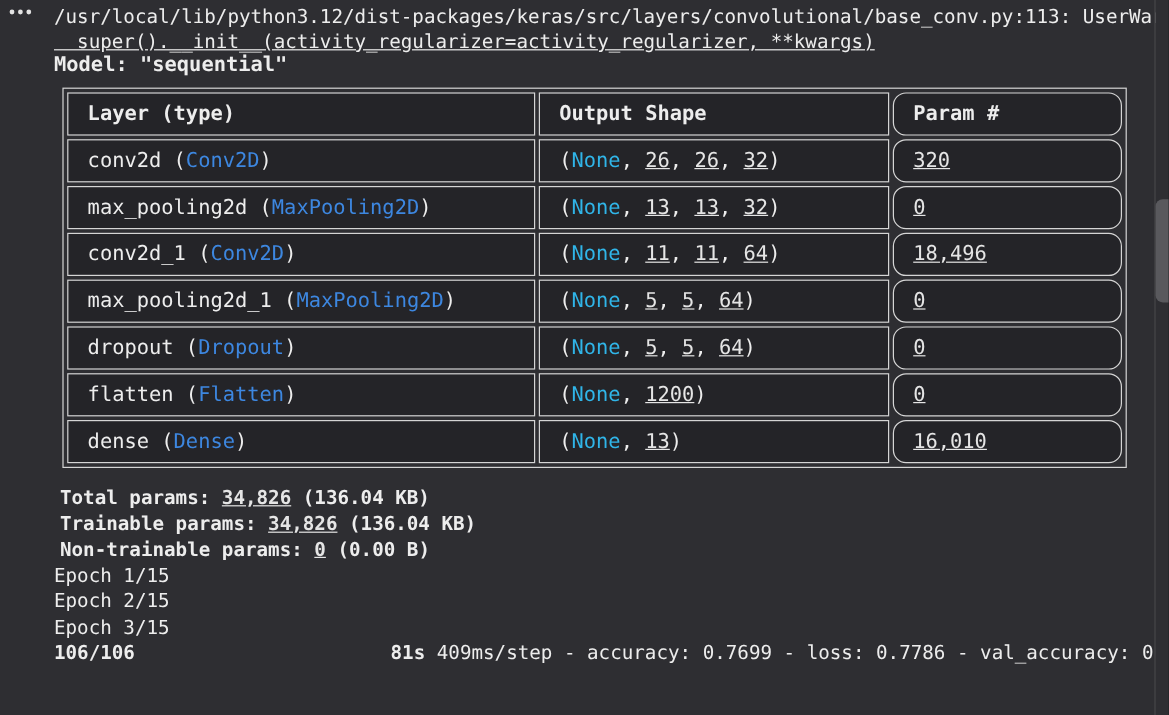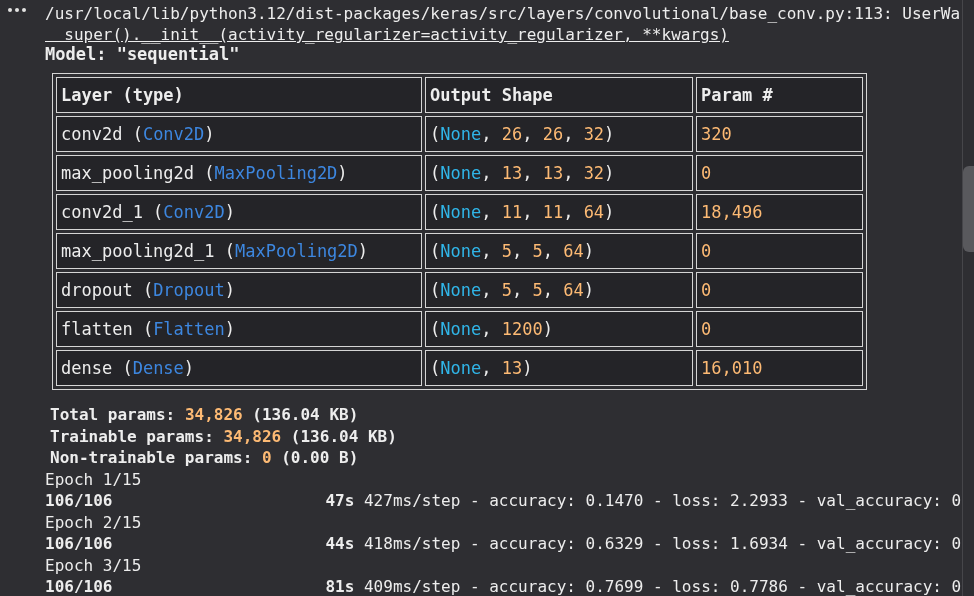--- a/index.html
+++ b/index.html
@@ -25,32 +25,32 @@
   .summary{
     position:absolute;left:52px;top:73px;
     border-collapse:separate;border-spacing:3px;
     border:1px solid #d5d5d5;
     table-layout:fixed;width:795px;
     font-size:17px;
   }
   .summary th,.summary td{
     border:1px solid #d5d5d5;
     background:#242428;
-    height:34px;padding:0 4px;
+    height:34px;padding:0 16px;
     font-weight:normal;text-align:left;
     white-space:pre;overflow:hidden;
   }
   .summary th{font-weight:bold;}
   .col-layer{width:356px;}
   .col-shape{width:258px;margin-left:28px;}
   .col-param{width:157px;}
-  .num-right{text-align:right;}
+  .num-right{text-align:right;border-radius:11px;}
   .c-blue{color:#3d87e0;}
   .c-cyan{color:#30b5e8;}
-  .c-green{color:#fdba74;}
+  .c-green{color:#e5e5e5;text-decoration:underline;}
   .c-white{color:#ededed;}
   .bold{font-weight:bold;}
   
   .bottom{
     position:absolute;left:45px;top:404px;width:918px;
     overflow:hidden;font-size:16px;
   }
   .bottom .line{white-space:pre;overflow:hidden;height:21.5px;line-height:21.5px;}
   .t-line{padding-left:5px;font-weight:bold;}
   .pbar{
@@ -128,23 +128,21 @@
   </table>
 
   <div class="bottom">
     <div id="totals-block">
         <div class="line t-line"><span class="c-white bold">Total params:</span> <span class="c-green bold">34,826</span> <span class="c-white bold">(136.04 KB)</span></div>
         <div class="line t-line"><span class="c-white bold">Trainable params:</span> <span class="c-green bold">34,826</span> <span class="c-white bold">(136.04 KB)</span></div>
         <div class="line t-line"><span class="c-white bold">Non-trainable params:</span> <span class="c-green bold">0</span> <span class="c-white bold">(0.00 B)</span></div>
       </div>
     <div id="epochs-block">
         <div class="line">Epoch 1/15</div>
-        <div class="line"><span class="bold">106/106</span><span class="pbar"></span><span class="bold">47s</span> <span>427ms/step - accuracy: 0.1470 - loss: 2.2933 - val_accuracy: 0</span></div>
         <div class="line">Epoch 2/15</div>
-        <div class="line"><span class="bold">106/106</span><span class="pbar"></span><span class="bold">44s</span> <span>418ms/step - accuracy: 0.6329 - loss: 1.6934 - val_accuracy: 0</span></div>
         <div class="line">Epoch 3/15</div>
         <div class="line"><span class="bold">106/106</span><span class="pbar"></span><span class="bold">81s</span> <span>409ms/step - accuracy: 0.7699 - loss: 0.7786 - val_accuracy: 0</span></div>
       </div>
   </div>
 
   <div class="scroll-line"></div>
   <div class="scroll-thumb"></div>
 
 </div>
 

